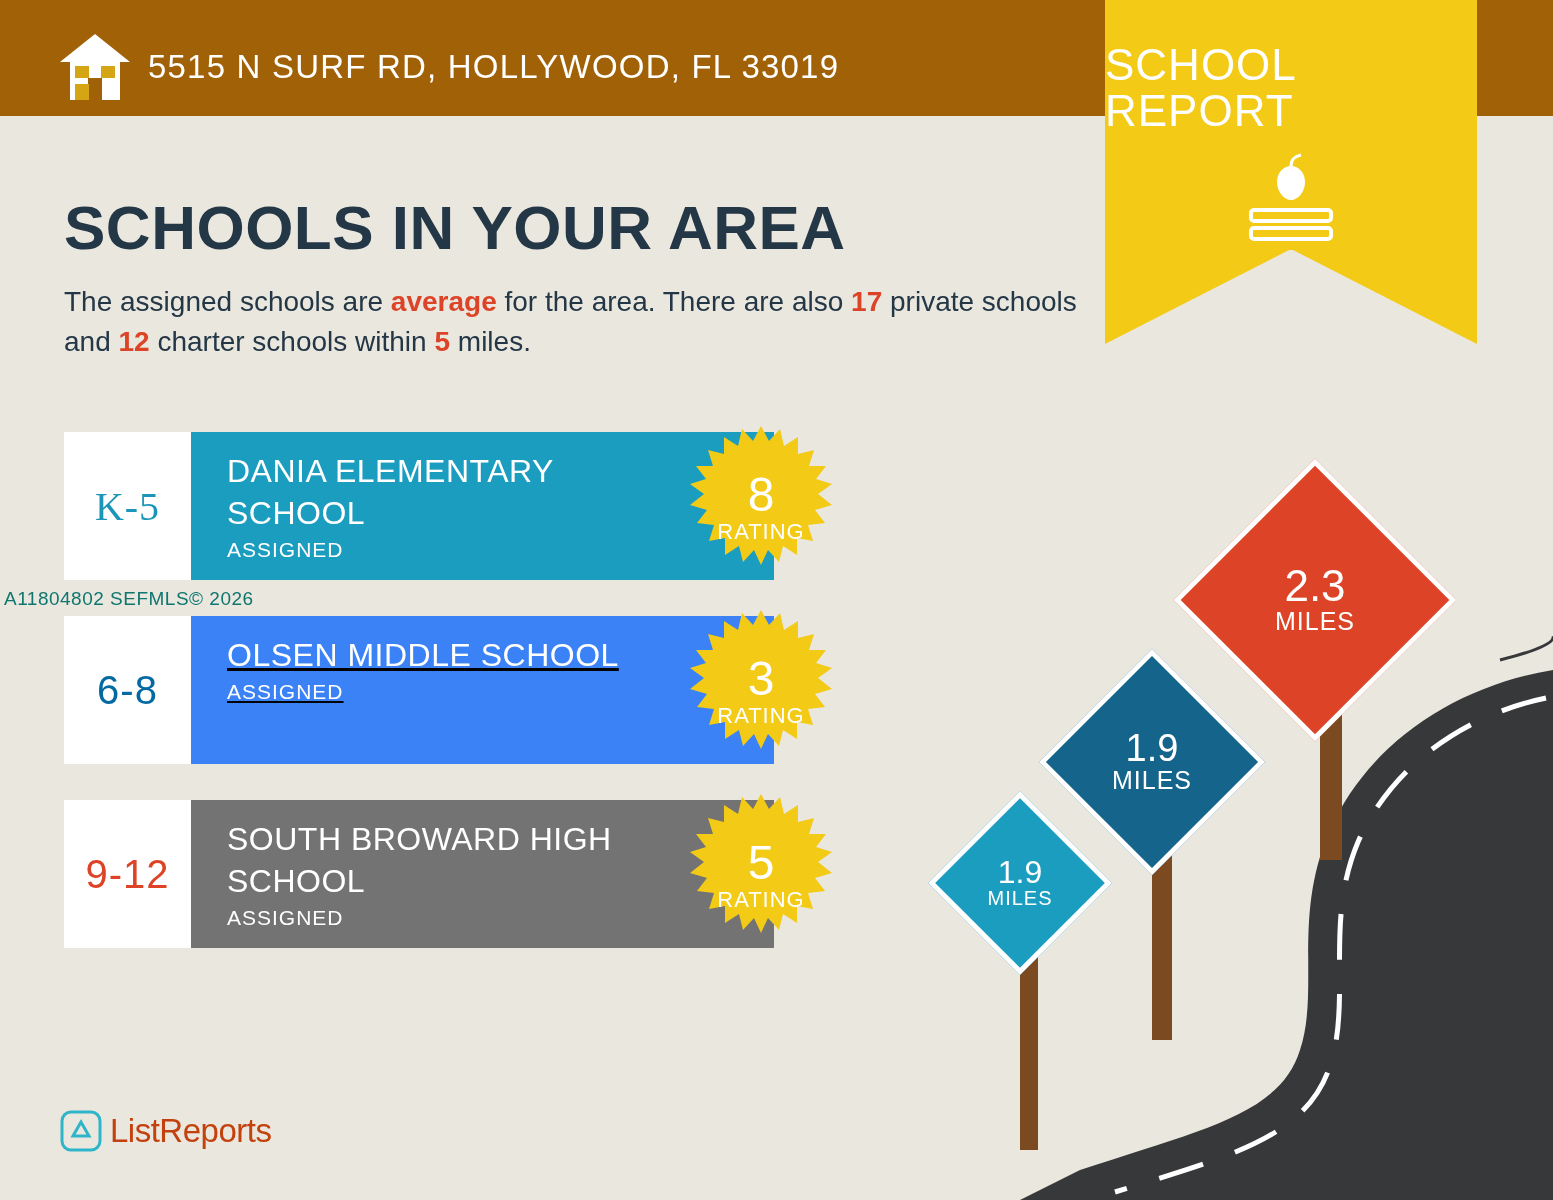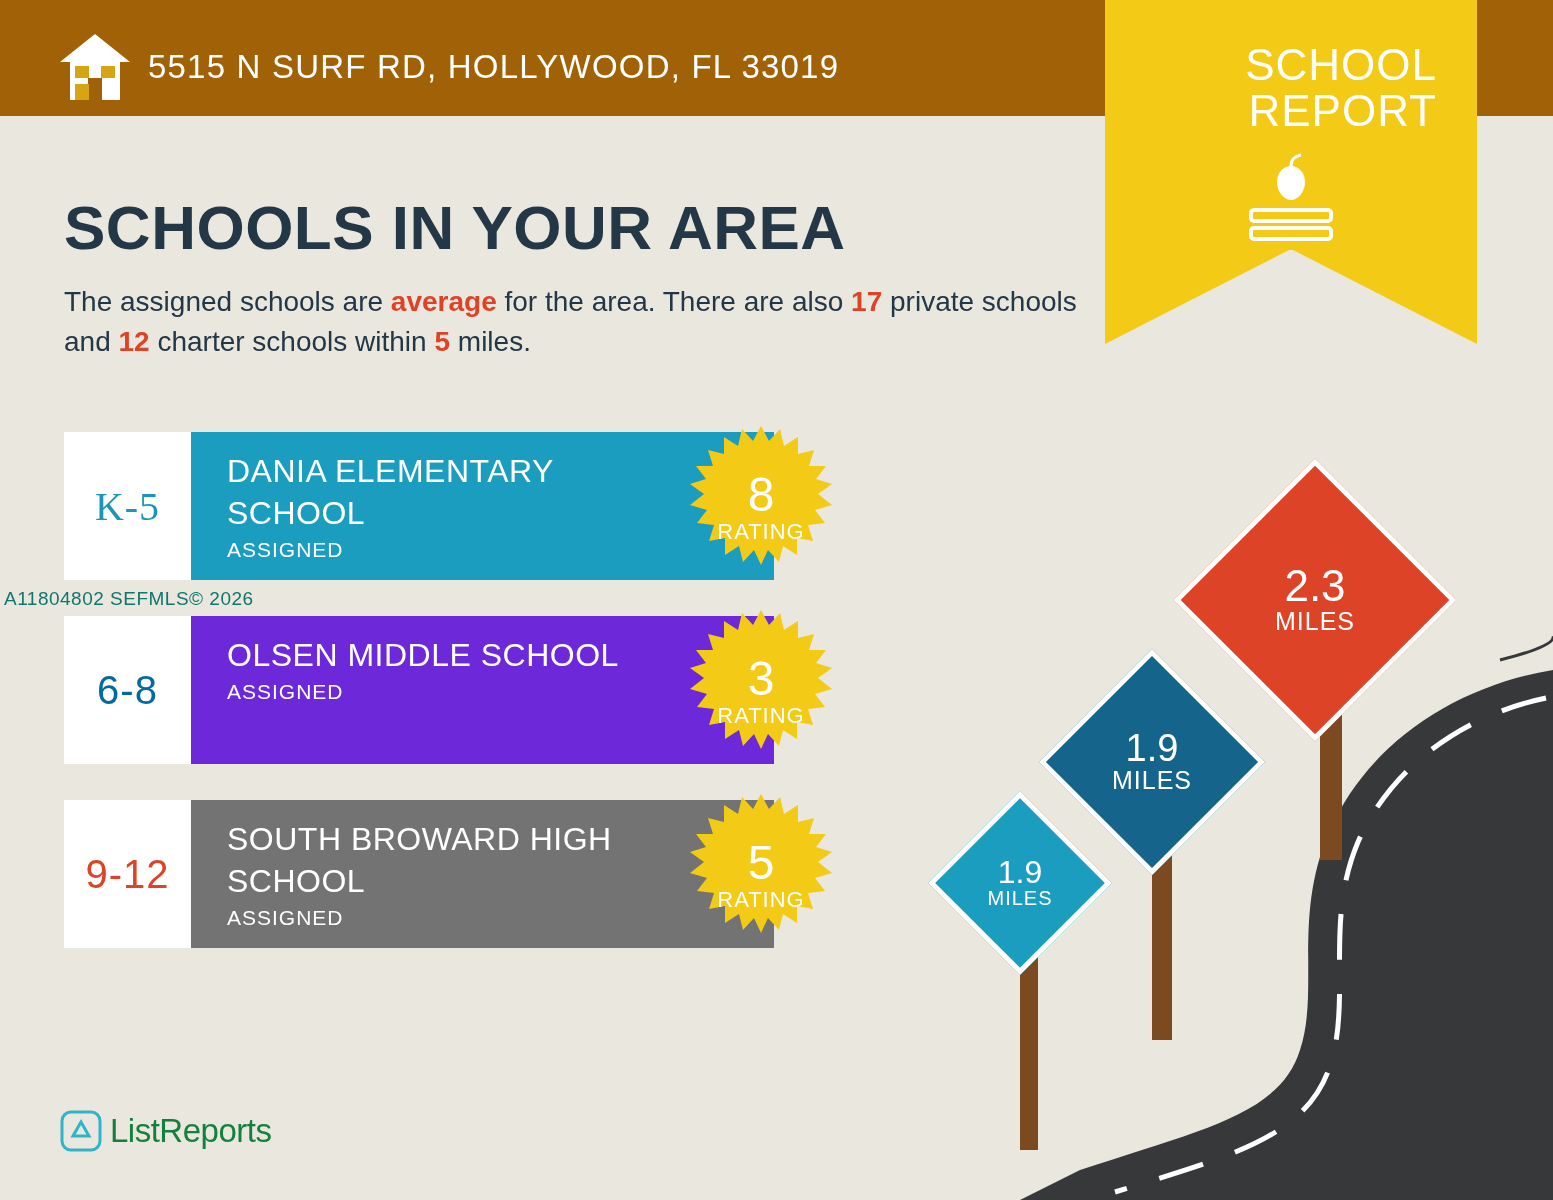--- a/index.html
+++ b/index.html
@@ -59,26 +59,25 @@
     left: 0; top: 249px;
     width: 0; height: 0;
     border-left: 186px solid #f3ca15;
     border-right: 186px solid #f3ca15;
     border-bottom: 95px solid transparent;
   }
   .banner-title {
     position: absolute;
     left: 0; top: 42px;
     width: 320px;
-    text-align: right;
+    text-align: left;
     color: #ffffff;
     font-size: 44px;
     line-height: 46px;
     letter-spacing: 1px;
-    padding-left: 12px;
   }
   .banner-art {
     position: absolute;
     left: 126px; top: 148px;
     width: 120px; height: 110px;
   }
 
   
   .page-title {
     position: absolute;
@@ -137,21 +136,21 @@
   .r3 .grade-label { color: #dd4326; }
 
   .name-box {
     position: absolute;
     left: 127px; top: 0;
     width: 583px; height: 148px;
     padding: 18px 0 0 36px;
     box-sizing: border-box;
   }
   .r1 .name-box { background: #1b9dc0; }
-  .r2 .name-box { background: #6d28d9; }
+  .r2 .name-box { background: #3b82f6; text-decoration: underline; }
   .r3 .name-box { background: #737373; }
 
   .school-name {
     color: #ffffff;
     font-size: 32px;
     line-height: 42px;
     letter-spacing: 0.5px;
     max-width: 470px;
   }
   .assigned {
@@ -233,21 +232,21 @@
     position: absolute;
     left: 60px; top: 1110px;
     display: flex;
     align-items: center;
   }
   .footer-logo-mark {
     width: 42px; height: 42px;
   }
   .footer-logo-text {
     font-size: 33px;
-    color: #15803d;
+    color: #c2410c;
     margin-left: 8px;
     letter-spacing: -0.5px;
   }
   .disclaimer {
     position: absolute;
     left: 458px; top: 1112px;
     width: 1020px;
     font-size: 20px;
     line-height: 30px;
     color: #6a6a68;

